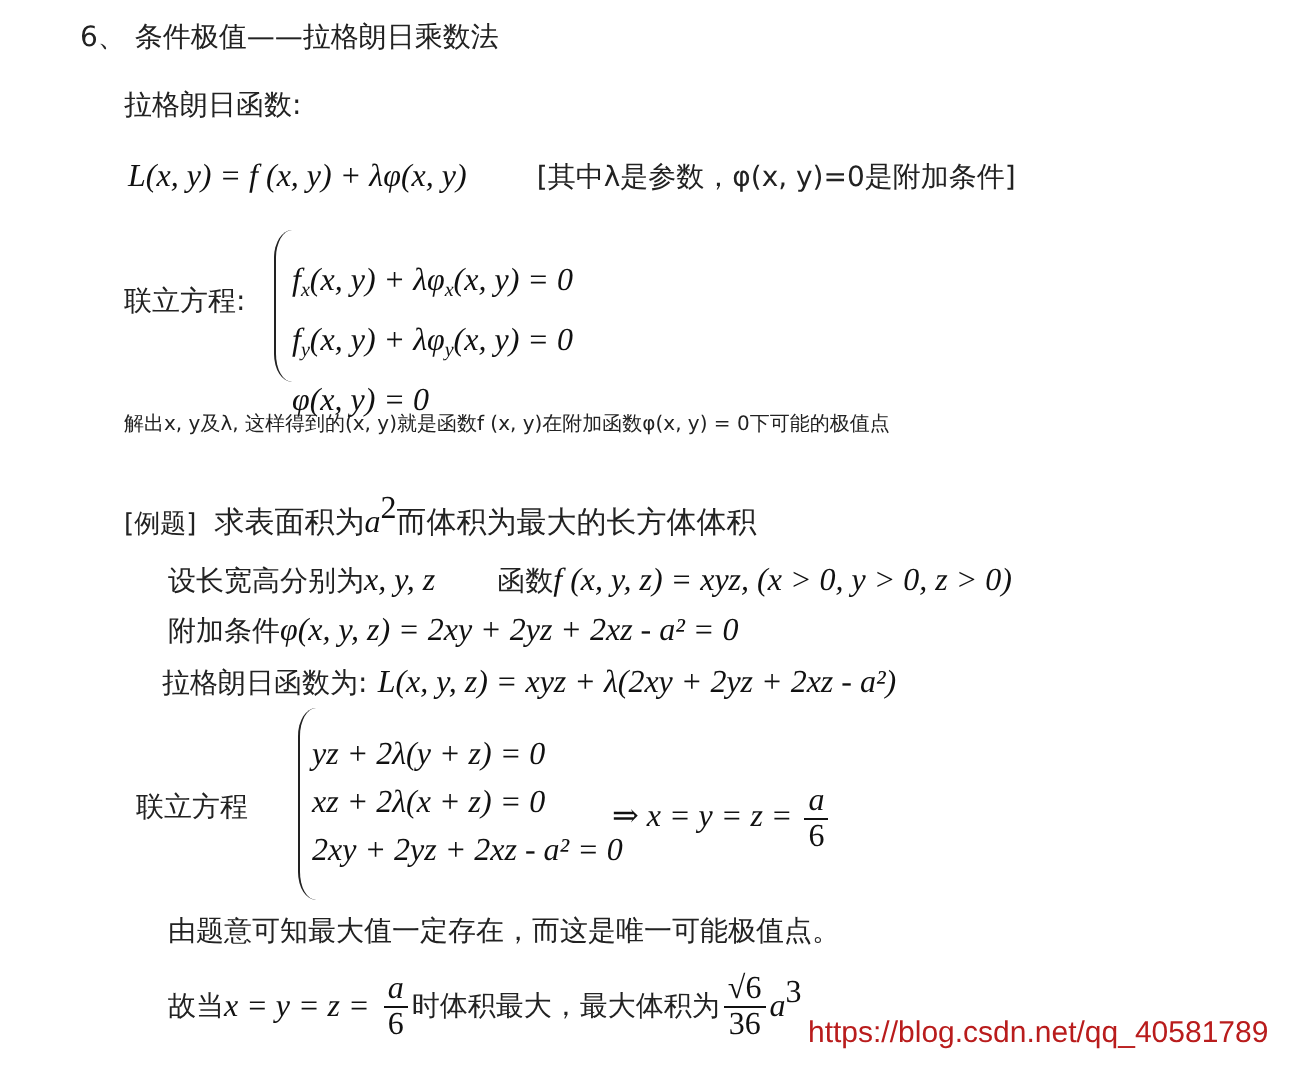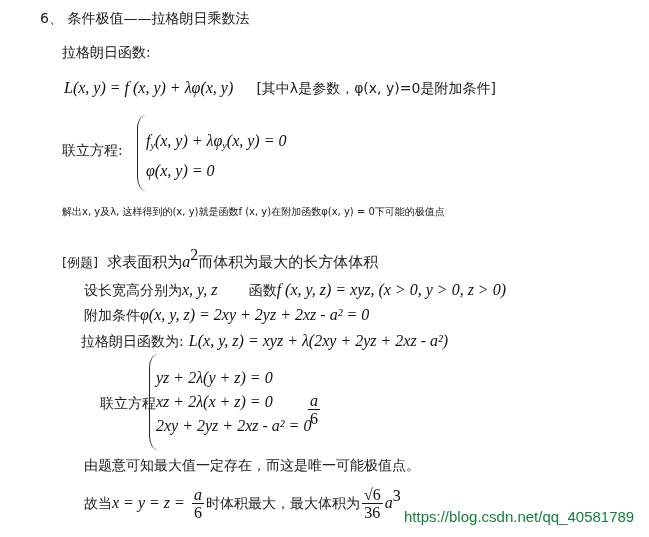--- a/index.html
+++ b/index.html
@@ -17,41 +17,42 @@
     position: absolute; width: 9px; border-left: 1.3px solid #222;
     border-top-left-radius: 9px 14px; border-bottom-left-radius: 9px 14px;
   }
   .brace::before {
     content: ""; position: absolute; left: -9px; top: 50%; width: 8px; height: 1px;
   }
   .frac { display: inline-block; vertical-align: middle; text-align: center; margin: 0 2px; }
   .frac .num { display: block; padding: 0 2px; border-bottom: 1px solid #111; line-height: 17px; }
   .frac .den { display: block; padding: 0 2px; line-height: 17px; }
   .watermark {
-    font-family: "Liberation Sans", "DejaVu Sans", sans-serif; font-size: 15px; color: #15803d;
+    font-family: "Liberation Sans", "DejaVu Sans", sans-serif; font-size: 15px; color: #b91c1c;
   }
 </style>
 </head>
 <body>
 
 <div class="abs cn" style="left:40px; top:10px;">
   <span>6、</span>
   <span>条件极值——拉格朗日乘数法</span>
 </div>
 
 <div class="abs cn" style="left:62px; top:44px;">拉格朗日函数:</div>
 
 <div class="abs" style="left:64px; top:78px;">
   <span class="m i">L(x, y) = f (x, y) + λφ(x, y)</span>
-  <span class="cn" style="margin-left:18px;">[其中λ是参数，φ(x, y)=0是附加条件]</span>
+  <span class="cn" style="margin-left:30px;">[其中λ是参数，φ(x, y)=0是附加条件]</span>
 </div>
 
 <div class="abs cn" style="left:62px; top:142px;">联立方程:</div>
 <div class="brace" style="left:137px; top:115px; height:76px;"></div>
 <div class="abs m i" style="left:146px; top:116px; line-height:25px;">
+  <div>f<sub>x</sub>(x, y) + λφ<sub>x</sub>(x, y) = 0</div>
   <div>f<sub>y</sub>(x, y) + λφ<sub>y</sub>(x, y) = 0</div>
   <div>φ(x, y) = 0</div>
 </div>
 
 <div class="abs cn" style="left:62px; top:205px; font-size:10px;">解出x, y及λ, 这样得到的(x, y)就是函数f (x, y)在附加函数φ(x, y) = 0下可能的极值点</div>
 
 <div class="abs" style="left:62px; top:246px;">
   <span class="cn" style="font-size:13px;">[例题]</span>
   <span class="cn" style="font-size:15px; margin-left:4px;">求表面积为</span><span class="m i">a</span><sup class="m">2</sup><span class="cn" style="font-size:15px;">而体积为最大的长方体体积</span>
 </div>
@@ -63,29 +64,30 @@
 
 <div class="abs" style="left:84px; top:305px;">
   <span class="cn">附加条件</span><span class="m i">φ(x, y, z) = 2xy + 2yz + 2xz - a² = 0</span>
 </div>
 
 <div class="abs" style="left:81px; top:331px;">
   <span class="cn">拉格朗日函数为:</span>
   <span class="m i">L(x, y, z) = xyz + λ(2xy + 2yz + 2xz - a²)</span>
 </div>
 
-<div class="abs cn" style="left:100px; top:395px;text-align:right;">联立方程</div>
+<div class="abs cn" style="left:68px; top:395px;text-align:right;">联立方程</div>
 <div class="brace" style="left:149px; top:354px; height:96px;"></div>
 <div class="abs m i" style="left:156px; top:354px; line-height:24px;">
   <div>yz + 2λ(y + z) = 0</div>
   <div>xz + 2λ(x + z) = 0</div>
   <div>2xy + 2yz + 2xz - a² = 0</div>
 </div>
 
 <div class="abs m i" style="left:306px; top:380px;">
+  <span>⇒ x = y = z =</span>
   <span class="frac">
     <span class="num">a</span>
     <span class="den" style="font-style:normal;">6</span>
   </span>
 </div>
 
 <div class="abs cn" style="left:84px; top:457px;">由题意可知最大值一定存在，而这是唯一可能极值点。</div>
 
 <div class="abs" style="left:84px; top:486px;">
   <span class="cn">故当</span><span class="m i">x = y = z =</span>

